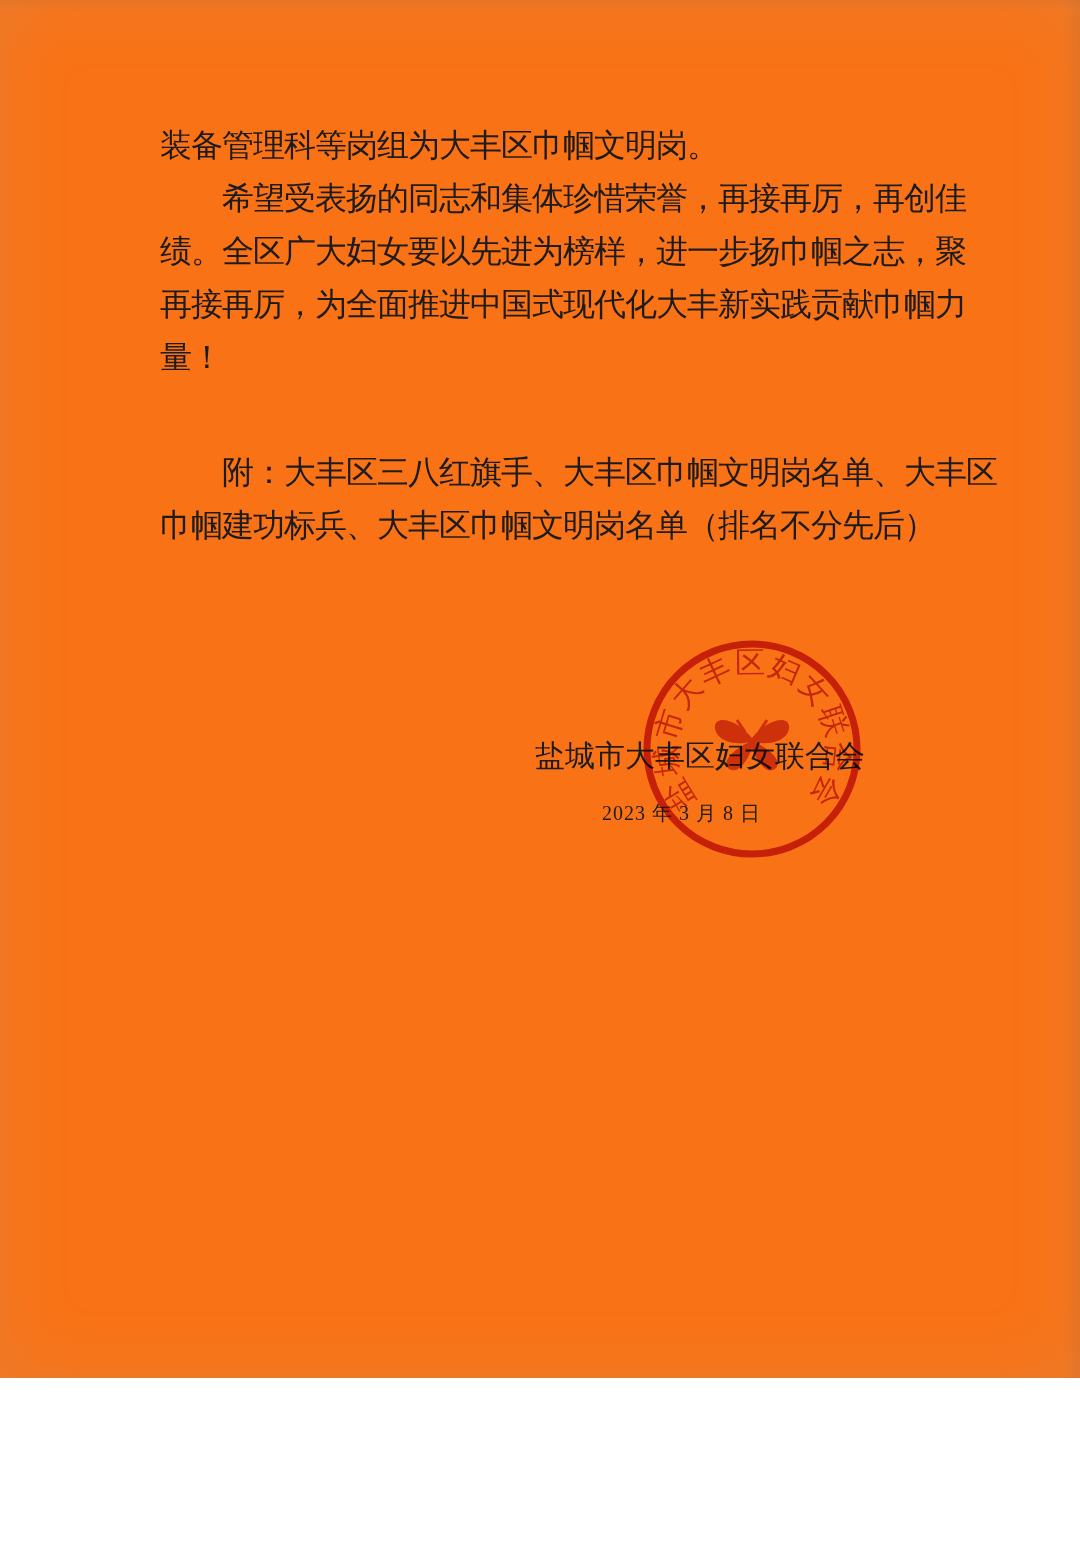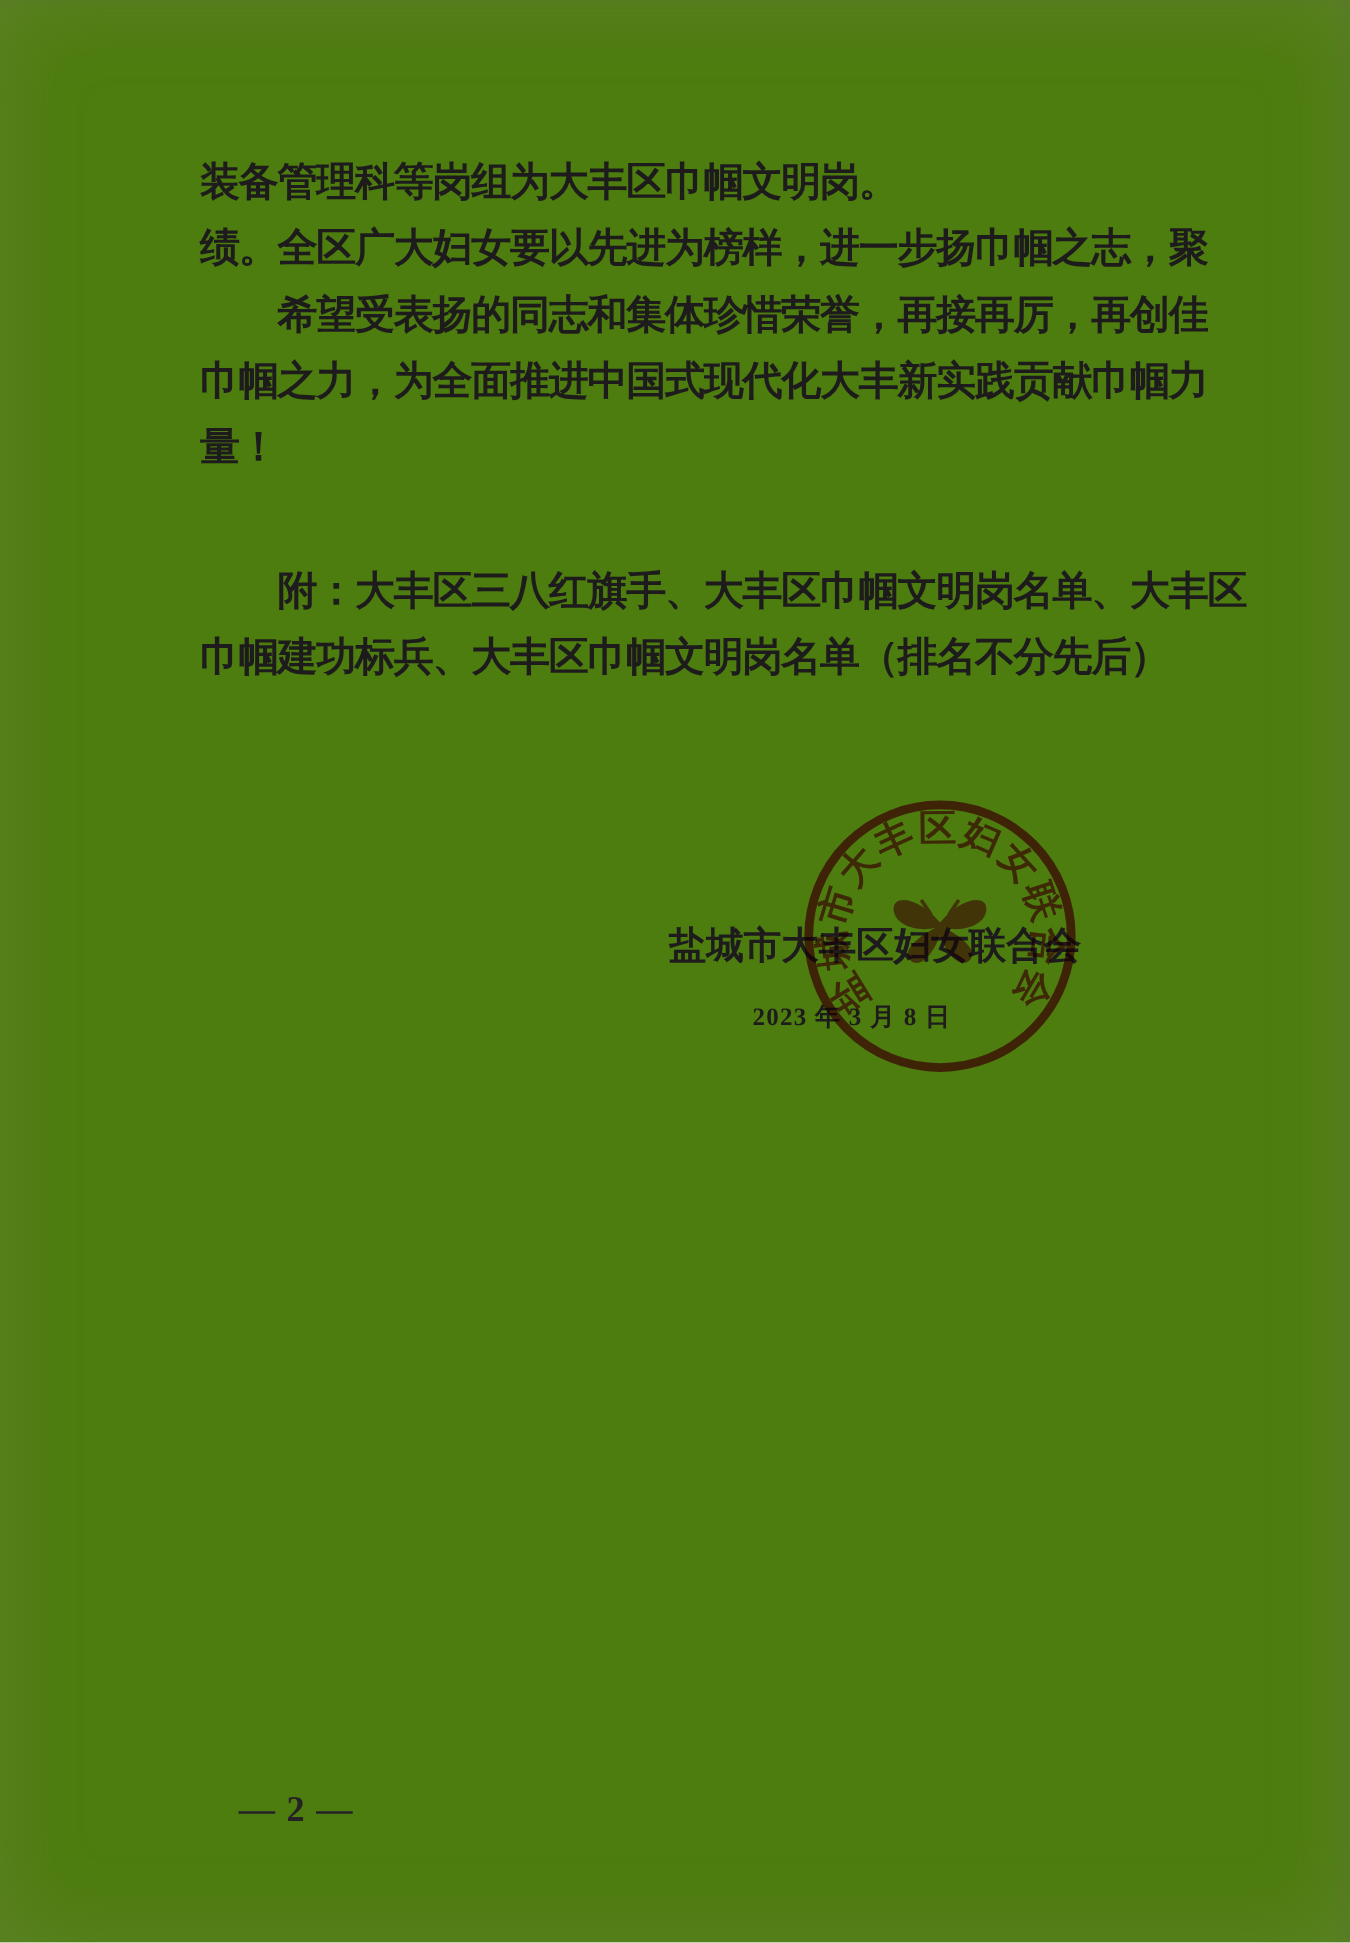--- a/index.html
+++ b/index.html
@@ -1,25 +1,24 @@
 <!DOCTYPE html>
 <html><head>
 <meta charset="utf-8">
 <style>
   * { margin:0; padding:0; box-sizing:border-box; }
   html,body { background:#ffffff; }
   .page {
     position:relative;
-    width:1080px; height:1554px;
-    background:#4d7c0f;
+    width:1080px; height:1378px;
+    background:#f97316;
     overflow:hidden;
     font-family:"Liberation Serif","DejaVu Serif",serif;
     color:#1d1b1c;
     box-shadow: inset 0 0 70px rgba(170,165,160,0.18);
-    font-weight: bold;
   }
   .page::after{
     content:"";
     position:absolute; top:0; right:0; width:16px; height:100%;
     background:linear-gradient(to right, rgba(0,0,0,0) 0%, rgba(90,85,80,0.10) 100%);
     pointer-events:none;
   }
   .page::before{
     content:"";
     position:absolute; top:0; left:0; width:100%; height:10px;
@@ -60,23 +59,23 @@
     color:#242224;
   }
 </style>
 </head>
 <body>
 
 <div class="page">
 
   <div class="body-text">
     <div class="line">装备管理科等岗组为大丰区巾帼文明岗。</div>
+    <div class="line indent">希望受表扬的同志和集体珍惜荣誉，再接再厉，再创佳</div>
     <div class="line">绩。全区广大妇女要以先进为榜样，进一步扬巾帼之志，聚</div>
-    <div class="line indent">希望受表扬的同志和集体珍惜荣誉，再接再厉，再创佳</div>
-    <div class="line">巾帼之力，为全面推进中国式现代化大丰新实践贡献巾帼力</div>
+    <div class="line">再接再厉，为全面推进中国式现代化大丰新实践贡献巾帼力</div>
     <div class="line">量！</div>
   </div>
 
   <div class="attachment">
     <div class="line indent">附：大丰区三八红旗手、大丰区巾帼文明岗名单、大丰区</div>
     <div class="line">巾帼建功标兵、大丰区巾帼文明岗名单（排名不分先后）</div>
   </div>
 
   <div class="sig-org">盐城市大丰区妇女联合会</div>
   <div class="sig-date">2023 年 3 月 8 日</div>

